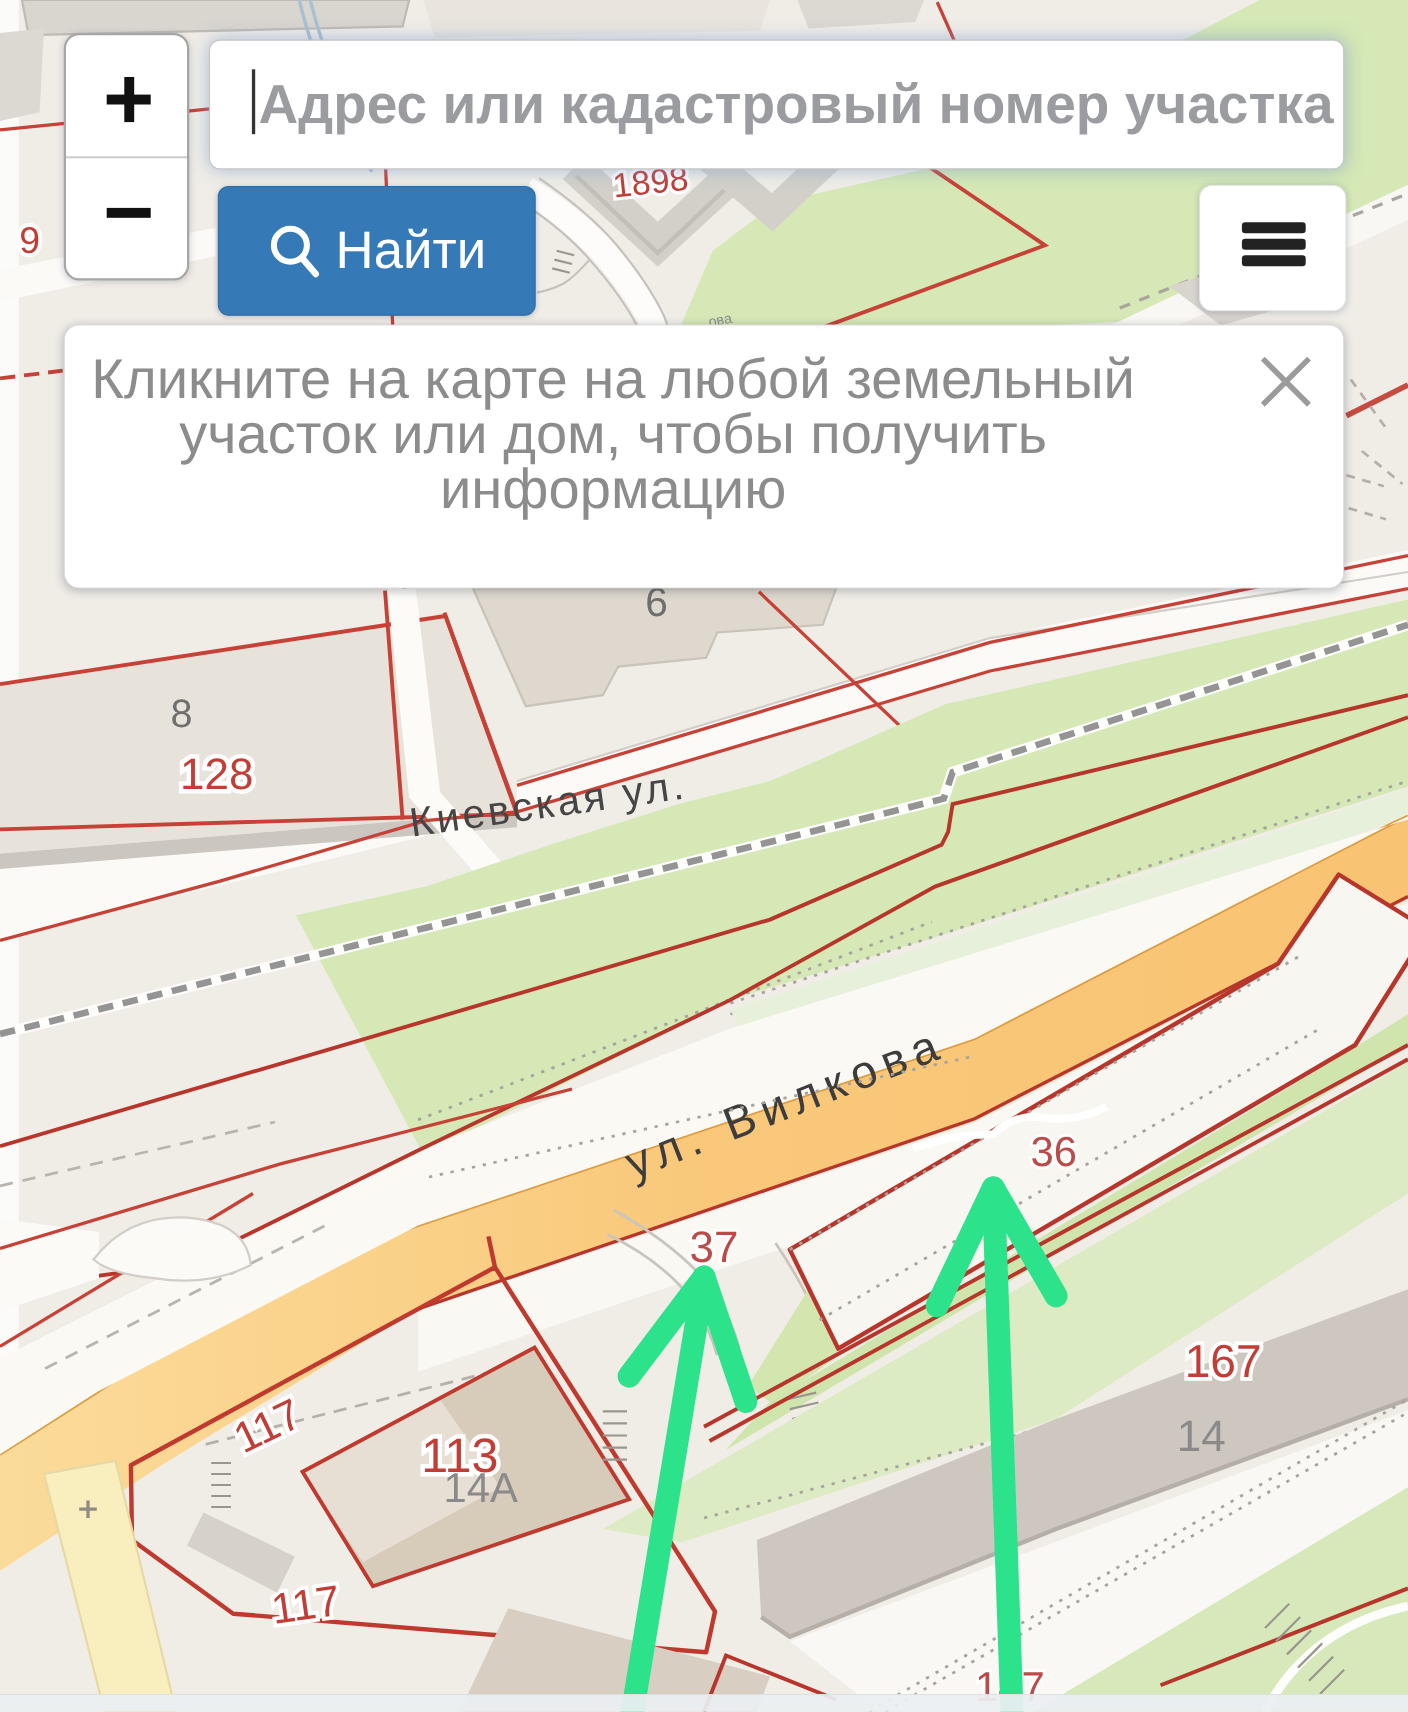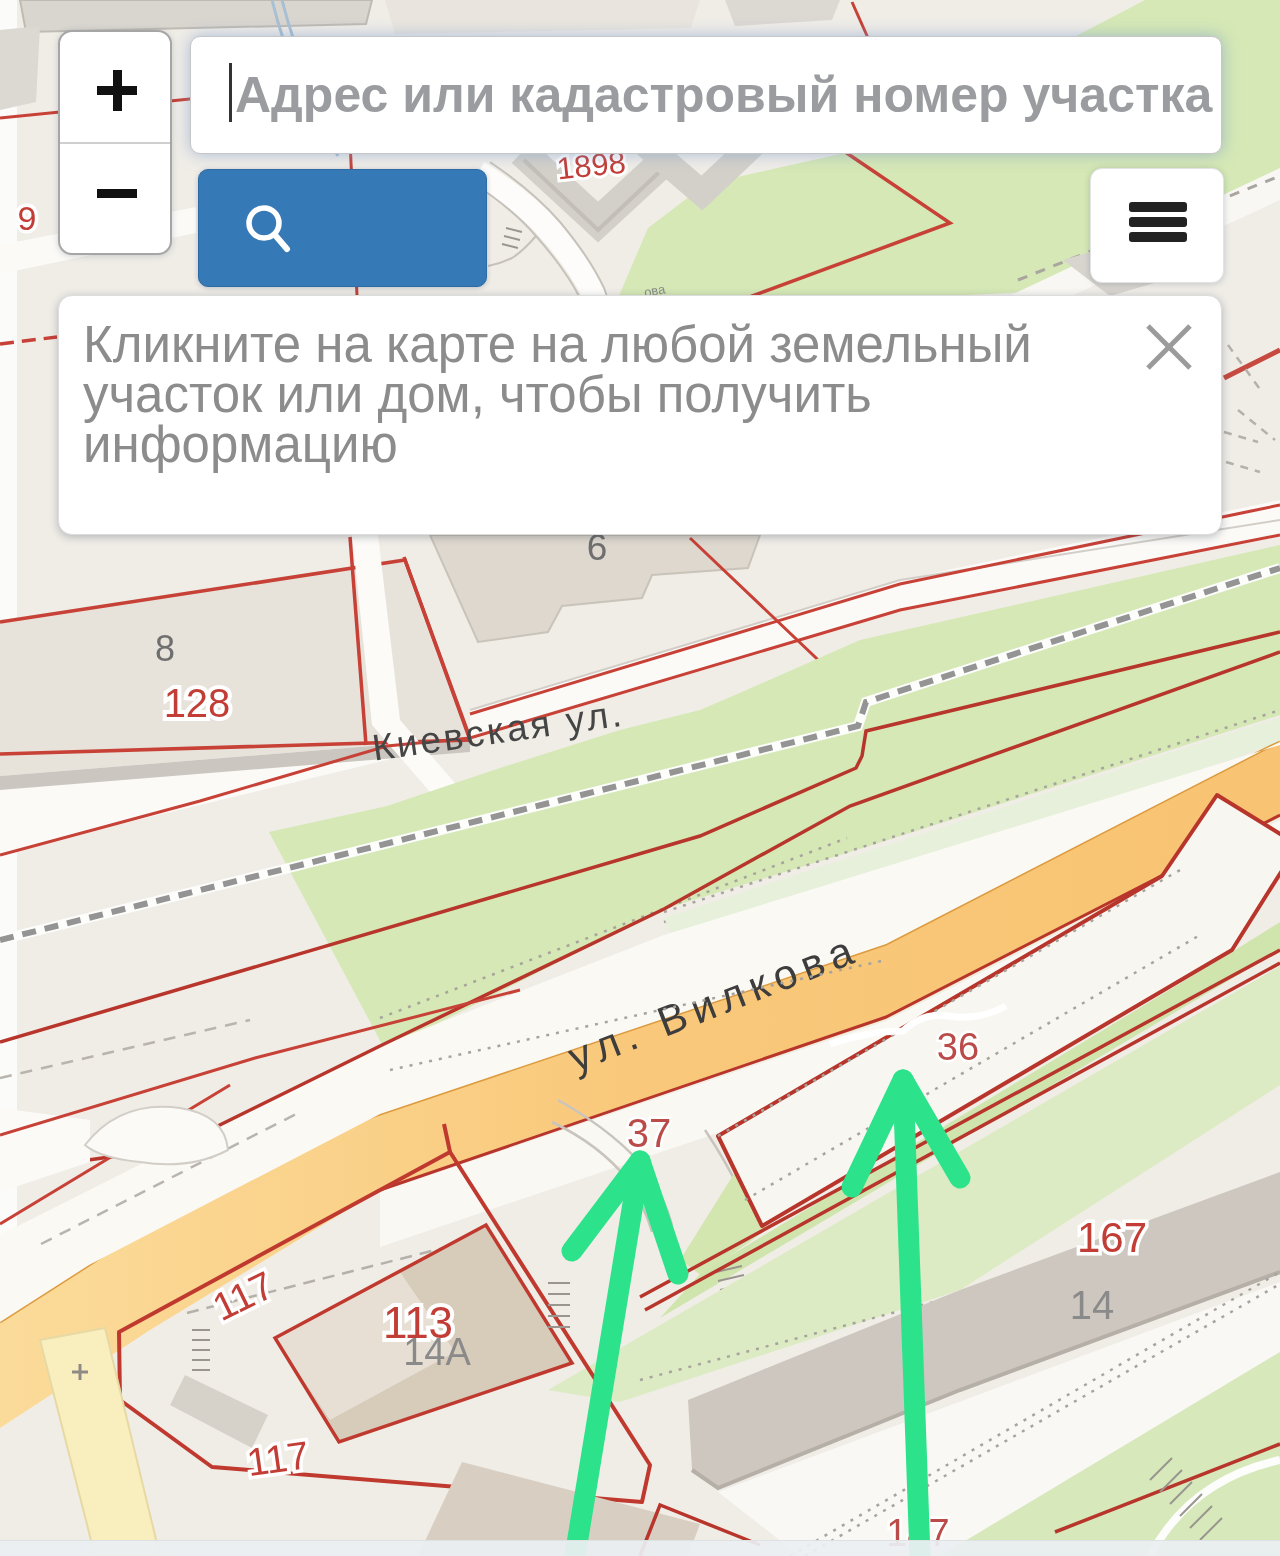--- a/index.html
+++ b/index.html
@@ -260,30 +260,31 @@
   <div style="position:absolute;left:44px;top:0;height:100%;display:flex;align-items:center;font-size:50px;color:#9a9c9f;white-space:nowrap;">Адрес или кадастровый номер участка</div>
 </div>
 
 <div class="card" id="findbtn" style="left:198px;top:169px;width:289px;height:118px;background:#3579b6;border:1px solid #2d6ba5;border-radius:10px;box-shadow:0 1px 5px rgba(60,80,110,.3);">
 
   <svg style="position:absolute;left:40px;top:28px;" width="62" height="62" viewBox="0 0 62 62">
     <circle cx="25" cy="25" r="15" fill="none" stroke="#fff" stroke-width="5.5"></circle>
     <line x1="36" y1="37" x2="48" y2="51" stroke="#fff" stroke-width="6" stroke-linecap="round"></line>
   </svg>
 
+  <div style="position:absolute;left:106px;top:0;height:100%;display:flex;align-items:center;font-size:48px;color:#fff;">Найти</div>
 </div>
 
 <div class="card" id="menubtn" style="left:1090px;top:168px;width:134px;height:115px;border-radius:12px;border:1px solid #e3e3e3;box-shadow:0 1px 6px rgba(60,80,110,.25);">
 
   <div style="position:absolute;left:38px;top:33px;width:58px;height:10px;border-radius:3px;background:#222;"></div>
   <div style="position:absolute;left:38px;top:48px;width:58px;height:10px;border-radius:3px;background:#222;"></div>
   <div style="position:absolute;left:38px;top:63px;width:58px;height:10px;border-radius:3px;background:#222;"></div>
 </div>
 
-<div class="card" id="infobox" style="left:58px;top:295px;width:1164px;height:240px;border-radius:14px;border:1px solid #ddd;box-shadow:0 2px 9px rgba(40,50,70,.3);">
+<div class="card" id="infobox" style="left:58px;top:295px;width:1164px;height:240px;border-radius:14px;border:1px solid #ddd;box-shadow:0 2px 9px rgba(40,50,70,.3);text-align:center;">
 
   <div style="position:absolute;left:24px;top:24px;font-size:51px;line-height:50px;color:#8c8c8c;white-space:nowrap;">Кликните на карте на любой земельный<br>участок или дом, чтобы получить<br>информацию</div>
 
   <svg style="position:absolute;left:1083px;top:24px;" width="54" height="54" viewBox="0 0 54 54">
     <line x1="6" y1="6" x2="48" y2="48" stroke="#9b9b9b" stroke-width="5"></line>
     <line x1="48" y1="6" x2="6" y2="48" stroke="#9b9b9b" stroke-width="5"></line>
   </svg>
 </div>
 
 <div style="position:absolute;left:0;top:1540px;width:1280px;height:16px;background:rgba(235,239,242,.93);border-top:1px solid #dde1e4;"></div>

